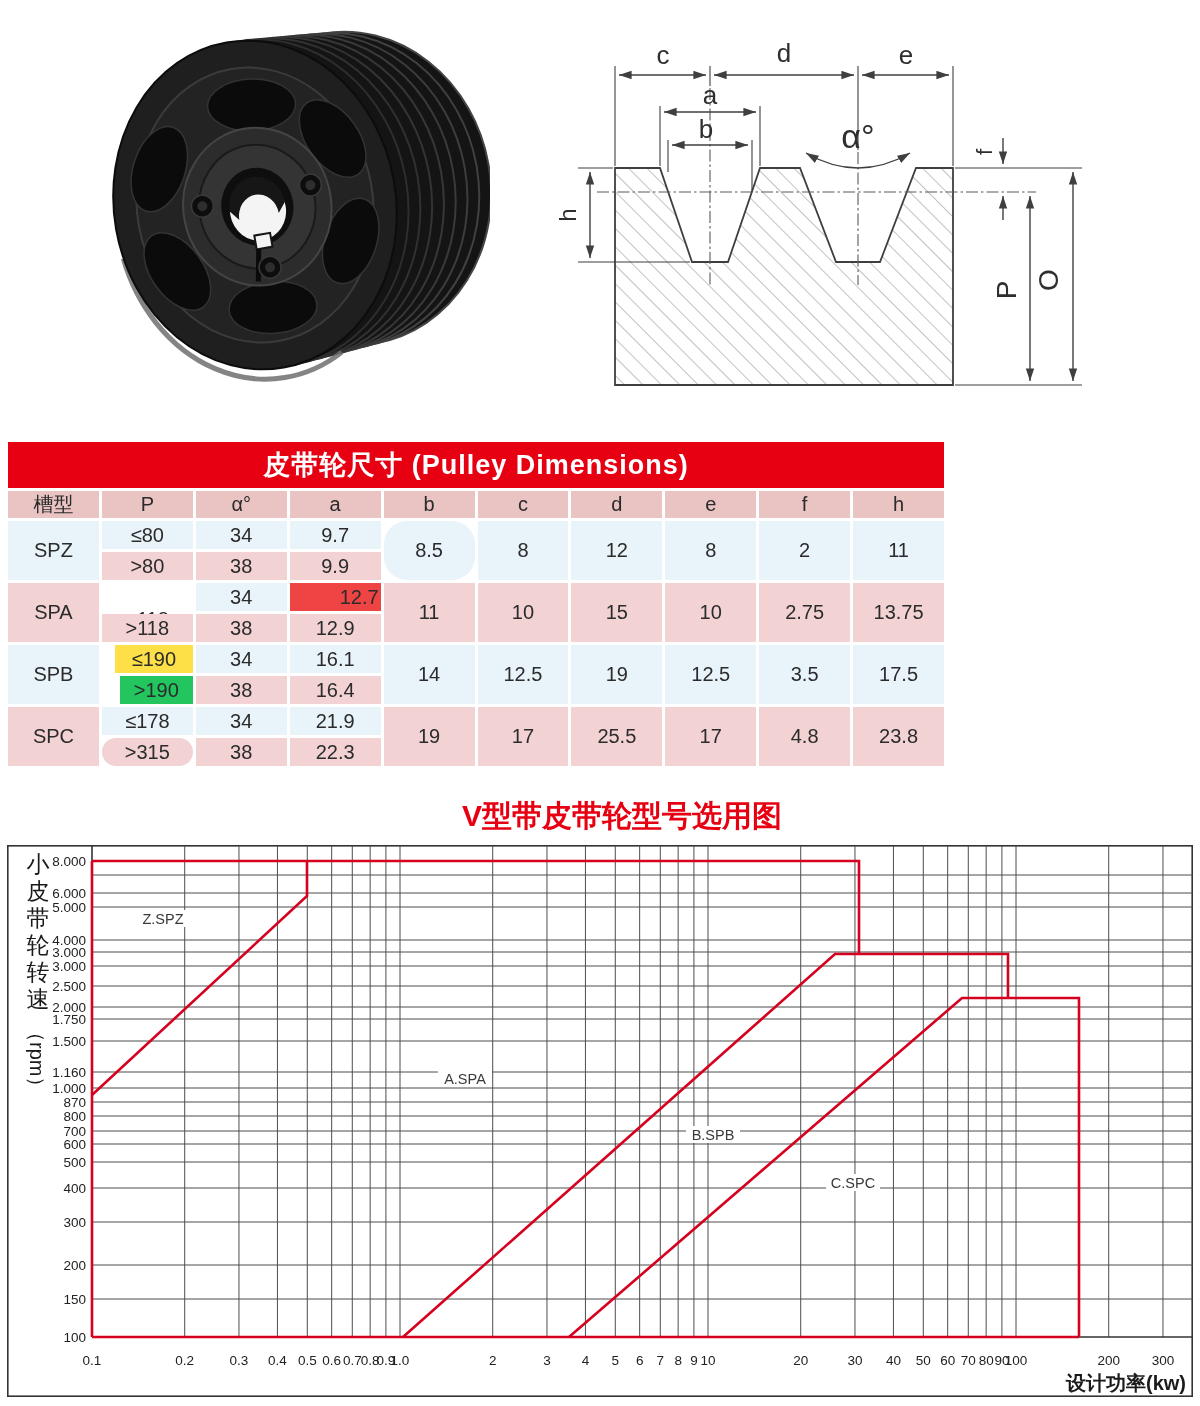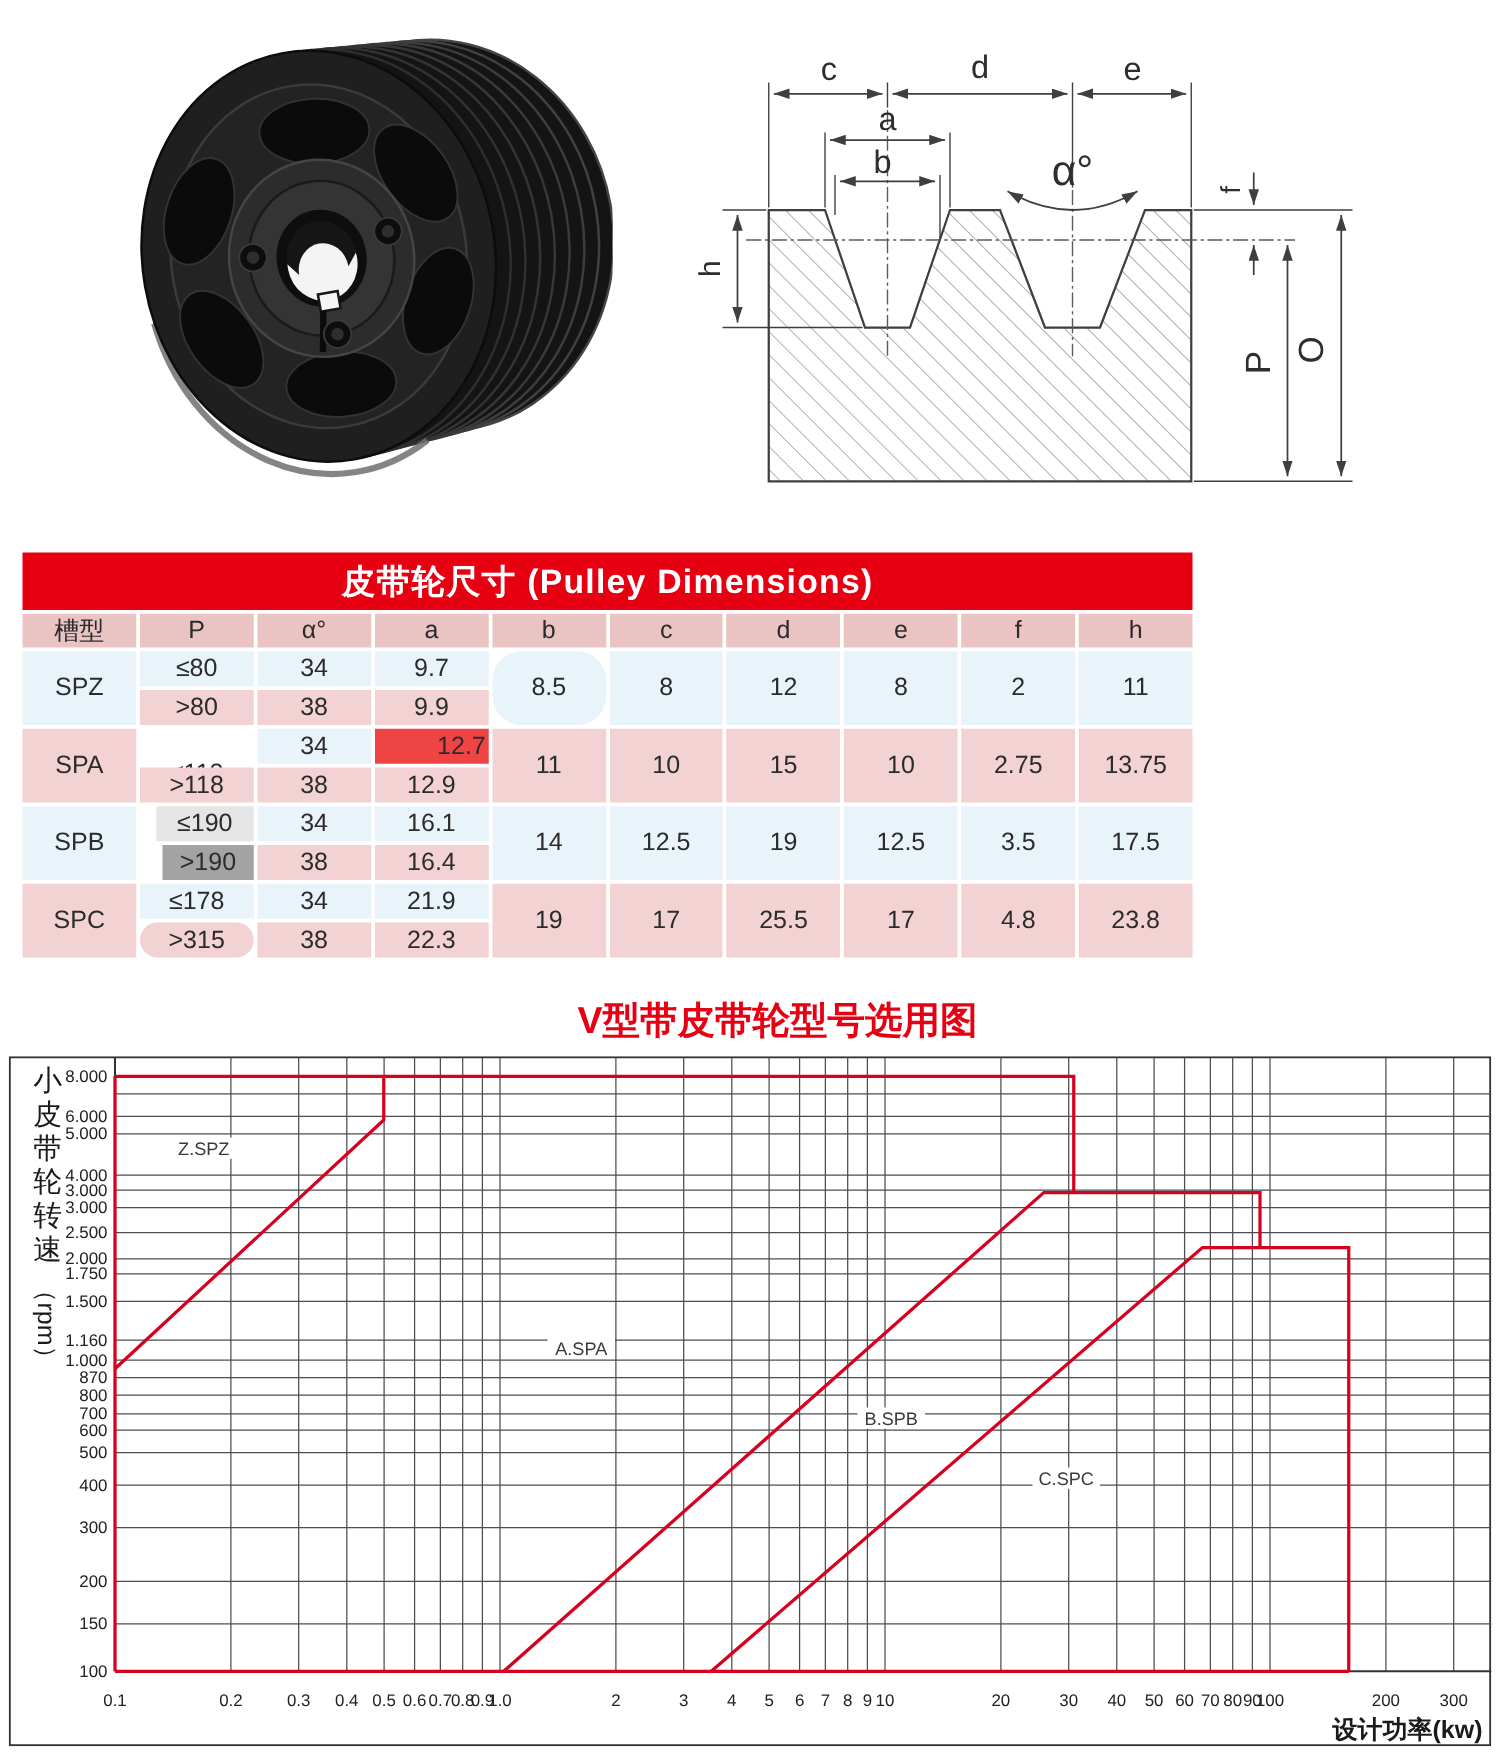--- a/index.html
+++ b/index.html
@@ -1,20 +1,20 @@
 <!DOCTYPE html>
 <html><head>
 <meta charset="utf-8">
 <style>
   html,body{margin:0;padding:0;background:#fff;}
   .page{position:relative;width:1200px;height:1406px;background:#fff;overflow:hidden;
         font-family:"Liberation Sans","DejaVu Sans",sans-serif;color:#222;}
   .abs{position:absolute;}
   
-  .ptable{left:18px;top:442px;width:936px;}
+  .ptable{left:8px;top:442px;width:936px;}
   .ptable-title{height:46px;background:#e60012;color:#fff;display:flex;align-items:center;
     justify-content:center;font-size:27px;font-weight:bold;letter-spacing:1px;}
   .tgrid{margin-top:3px;display:grid;grid-template-columns:repeat(10,1fr);
     grid-template-rows:27px repeat(8,28px);gap:3px;background:#fff;}
   .cell{display:flex;align-items:center;justify-content:center;font-size:20px;color:#2b2b2b;}
   .cell.hd{font-size:20px;}
   
   .chart-title{left:392px;top:796px;width:460px;text-align:center;font-size:30px;
     font-weight:bold;color:#e60012;}
   svg text{font-family:"Liberation Sans","DejaVu Sans",sans-serif;}
@@ -164,24 +164,24 @@
         <div class="cell" style="grid-area: 5 / 2; background: rgb(242, 210, 210);">&gt;118</div>
         <div class="cell" style="grid-area: 5 / 3; background: rgb(242, 210, 210);">38</div>
         <div class="cell" style="grid-area: 5 / 4; background: rgb(242, 210, 210);">12.9</div>
         <div class="cell" style="grid-area: 4 / 5 / span 2; background: rgb(242, 210, 210);">11</div>
         <div class="cell" style="grid-area: 4 / 6 / span 2; background: rgb(242, 210, 210);">10</div>
         <div class="cell" style="grid-area: 4 / 7 / span 2; background: rgb(242, 210, 210);">15</div>
         <div class="cell" style="grid-area: 4 / 8 / span 2; background: rgb(242, 210, 210);">10</div>
         <div class="cell" style="grid-area: 4 / 9 / span 2; background: rgb(242, 210, 210);">2.75</div>
         <div class="cell" style="grid-area: 4 / 10 / span 2; background: rgb(242, 210, 210);">13.75</div>
         <div class="cell" style="grid-area: 6 / 1 / span 2; background: rgb(233, 243, 250);">SPB</div>
-        <div class="cell" style="grid-area: 6 / 2; background: #e5e5e5; margin-left: 13px;">≤190</div>
+        <div class="cell" style="grid-area: 6 / 2; background: #fde047; margin-left: 13px;">≤190</div>
         <div class="cell" style="grid-area: 6 / 3; background: rgb(233, 243, 250);">34</div>
         <div class="cell" style="grid-area: 6 / 4; background: rgb(233, 243, 250);">16.1</div>
-        <div class="cell" style="grid-area: 7 / 2; background: #a3a3a3; margin-left: 18px;">&gt;190</div>
+        <div class="cell" style="grid-area: 7 / 2; background: #22c55e; margin-left: 18px;">&gt;190</div>
         <div class="cell" style="grid-area: 7 / 3; background: rgb(242, 210, 210);">38</div>
         <div class="cell" style="grid-area: 7 / 4; background: rgb(242, 210, 210);">16.4</div>
         <div class="cell" style="grid-area: 6 / 5 / span 2; background: rgb(233, 243, 250);">14</div>
         <div class="cell" style="grid-area: 6 / 6 / span 2; background: rgb(233, 243, 250);">12.5</div>
         <div class="cell" style="grid-area: 6 / 7 / span 2; background: rgb(233, 243, 250);">19</div>
         <div class="cell" style="grid-area: 6 / 8 / span 2; background: rgb(233, 243, 250);">12.5</div>
         <div class="cell" style="grid-area: 6 / 9 / span 2; background: rgb(233, 243, 250);">3.5</div>
         <div class="cell" style="grid-area: 6 / 10 / span 2; background: rgb(233, 243, 250);">17.5</div>
         <div class="cell" style="grid-area: 8 / 1 / span 2; background: rgb(242, 210, 210);">SPC</div>
         <div class="cell" style="grid-area: 8 / 2; background: rgb(233, 243, 250);">≤178</div>

